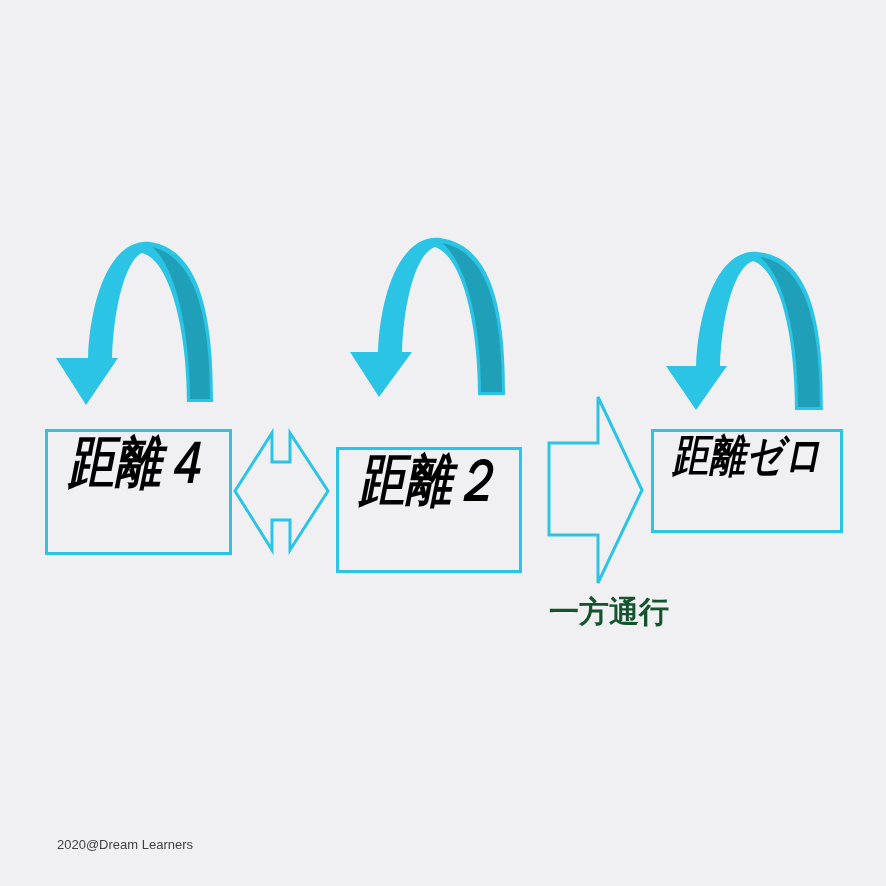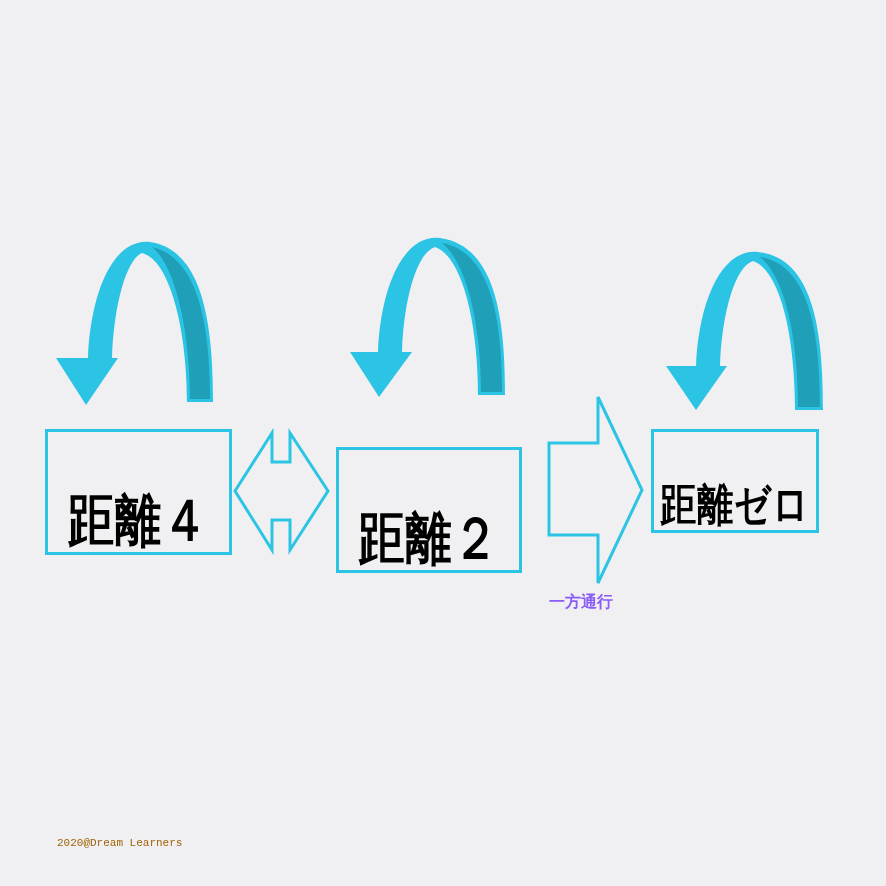--- a/index.html
+++ b/index.html
@@ -1,21 +1,21 @@
 <!DOCTYPE html>
 <html><head>
 <meta charset="utf-8">
 <style>
   html, body { margin:0; padding:0; }
   body { width:886px; height:886px; background:#f0f0f2; position:relative; overflow:hidden; font-family:"DejaVu Sans", sans-serif; }
   svg.diagram { position:absolute; left:0; top:0; }
-  .box { position:absolute; box-sizing:border-box; border:3px solid #2bc4e4; display:flex; align-items:flex-end; justify-content:center; }
+  .box { position:absolute; box-sizing:border-box; border:3px solid #2bc4e4; display:flex; align-items:flex-start; justify-content:center;font-style:italic; }
   .box span { font-weight:bold; color:#000; white-space:nowrap; transform:scaleY(1.25); letter-spacing:1px; }
-  .note { position:absolute; font-weight:bold; color:#8b5cf6; font-size:16px; white-space:nowrap; }
-  .footer { position:absolute; left:57px; top:837px; font-size:11px; color:#a16207; font-family:Liberation Mono, monospace; }
+  .note { position:absolute; font-weight:bold; color:#14532d; font-size:30px; white-space:nowrap; }
+  .footer { position:absolute; left:57px; top:837px; font-size:13px; color:#404040; font-family:Liberation Sans, sans-serif; }
 </style>
 </head>
 <body>
 
 <svg class="diagram" width="886" height="886" viewBox="0 0 886 886">
 
   <g>
     <path d="M187 402 L213 402 C213 330 205 250 150 242 C110 238 90 300 88 358 L112 358 C114 300 128 258 142 253 C170 260 187 330 187 402 Z" fill="#2bc4e4"></path>
     <path d="M190 399 L210 399 C210 330 200 258 152 247 C175 265 190 330 190 399 Z" fill="#1f9fb8"></path>
     <polygon points="56,358 118,358 86,405" fill="#2bc4e4"></polygon>
@@ -41,19 +41,19 @@
     <polygon points="549,443 598,443 598,397 642,490 598,583 598,535 549,535" fill="none" stroke="#2bc4e4" stroke-width="3" stroke-linejoin="miter"></polygon>
   </g>
 </svg>
 
 <div class="box" style="left:45px; top:429px; width:187px; height:126px;">
   <span style="font-size:46px;">距離４</span>
 </div>
 <div class="box" style="left:336px; top:447px; width:186px; height:126px;">
   <span style="font-size:46px;">距離２</span>
 </div>
-<div class="box" style="left:651px; top:429px; width:168px; height:104px;">
+<div class="box" style="left:651px; top:429px; width:192px; height:104px;">
   <span style="font-size:36px;">距離ゼロ</span>
 </div>
 
 <div class="note" style="left:549px; top:592px;">一方通行</div>
 
 <div class="footer">2020@Dream Learners</div>
 
 </body></html>

